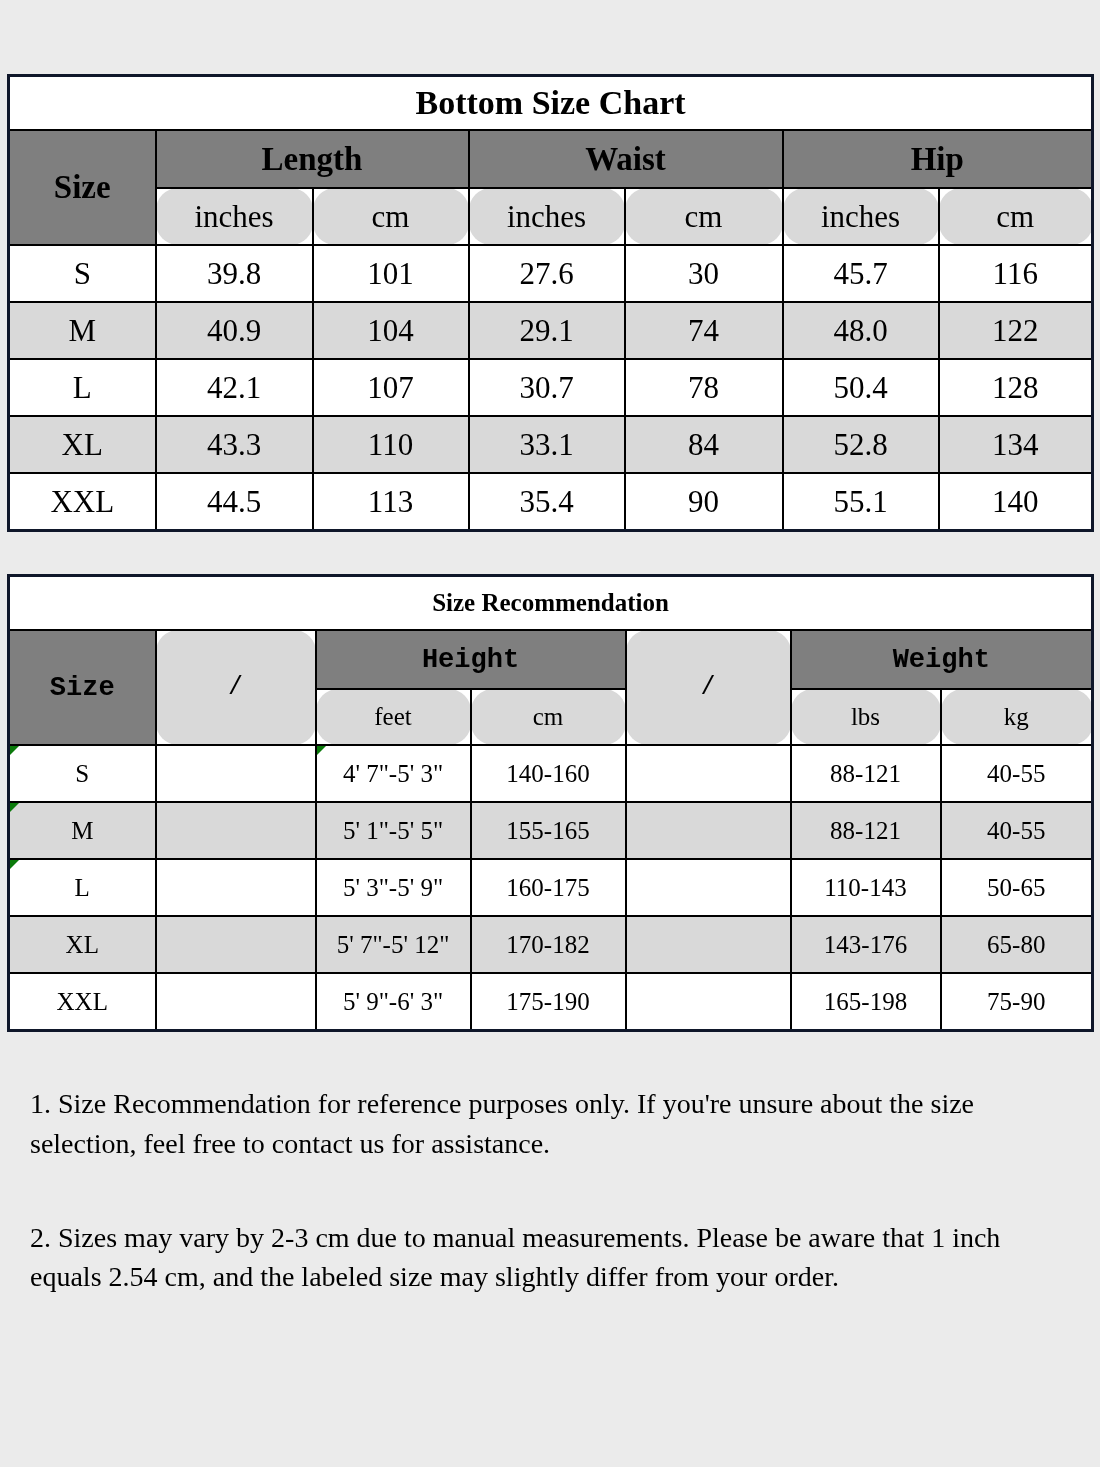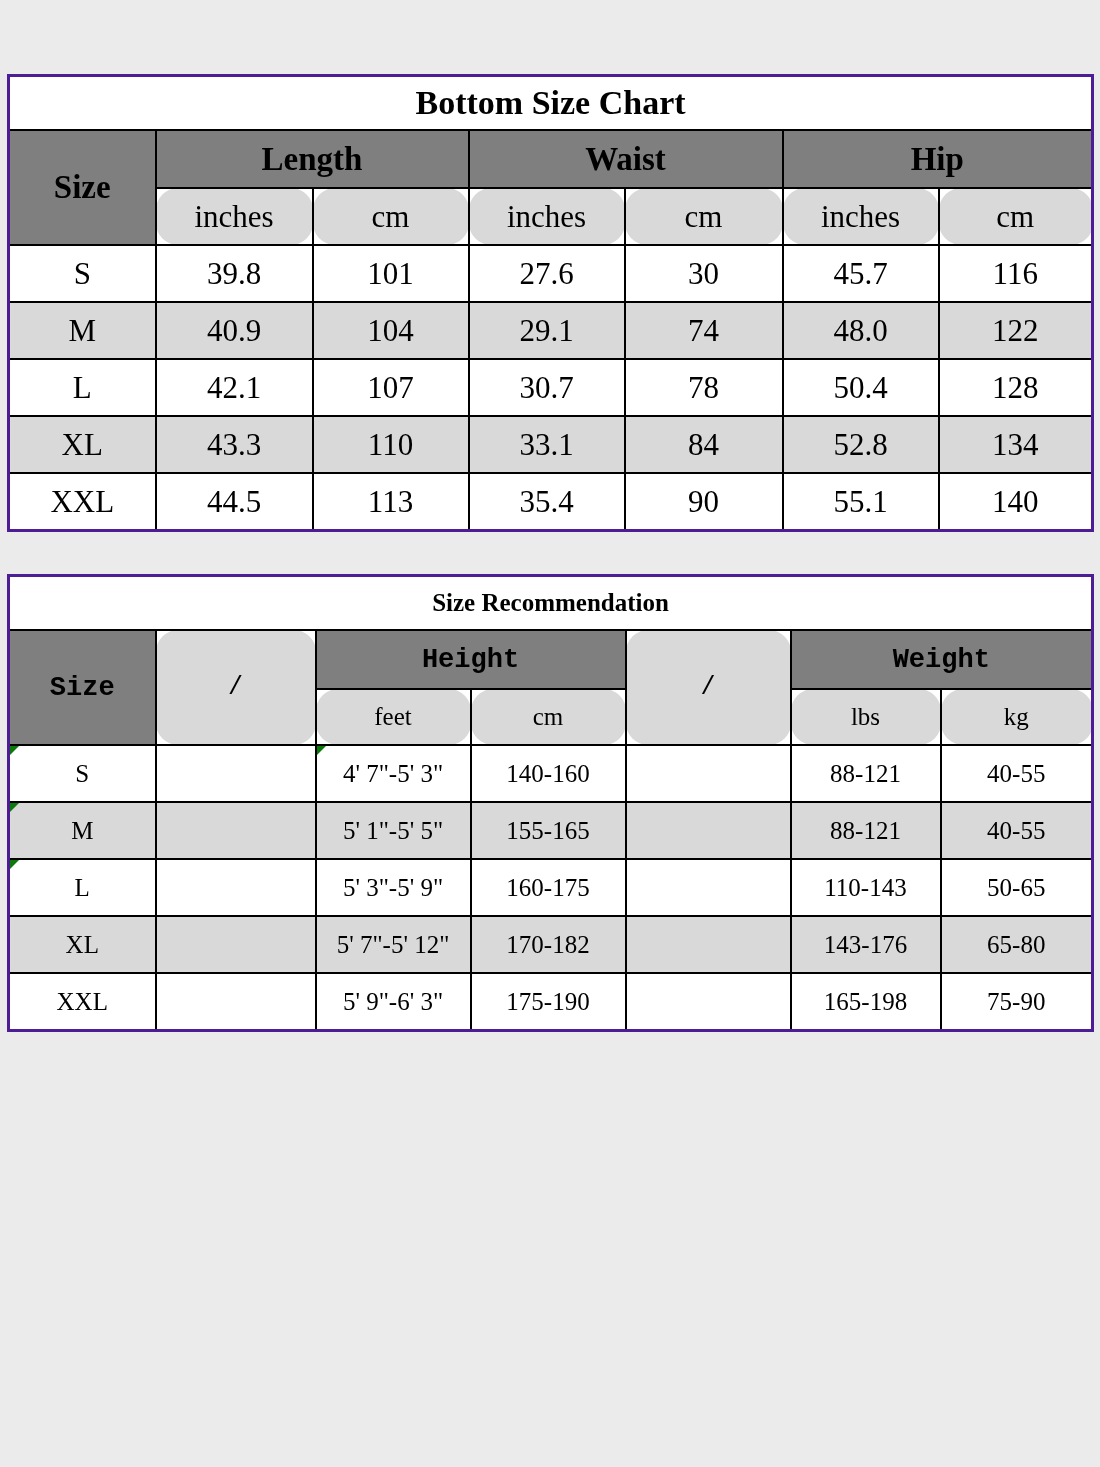--- a/index.html
+++ b/index.html
@@ -5,21 +5,21 @@
   html,body{margin:0;padding:0;}
   body{
     width:1100px;height:1467px;position:relative;
     background:#ebebeb;
     font-family:"Liberation Serif","DejaVu Serif",serif;
     color:#000;
   }
   table.sizetable{
     border-collapse:collapse;table-layout:fixed;
     width:1084px;background:#ffffff;
-    border:3px solid #4c1d95;
+    border:3px solid #0f172a;
     position:absolute;left:7px;
   }
   table.sizetable td{
     border:2px solid #000;
     text-align:center;vertical-align:middle;
     padding:0;overflow:hidden;white-space:nowrap;
     position:relative;
   }
   #table1{top:74px;}
   #table2{top:574px;}
@@ -197,13 +197,15 @@
     <td>5' 9"-6' 3"</td>
     <td>175-190</td>
     <td></td>
     <td>165-198</td>
     <td>75-90</td>
   </tr>
 </tbody>
   </table>
 
 <div class="notes">
+  <p>1. Size Recommendation for reference purposes only. If you're unsure about the size selection, feel free to contact us for assistance.</p>
+  <p>2. Sizes may vary by 2-3 cm due to manual measurements. Please be aware that 1 inch equals 2.54 cm, and the labeled size may slightly differ from your order.</p>
 </div>
 
 </body></html>

